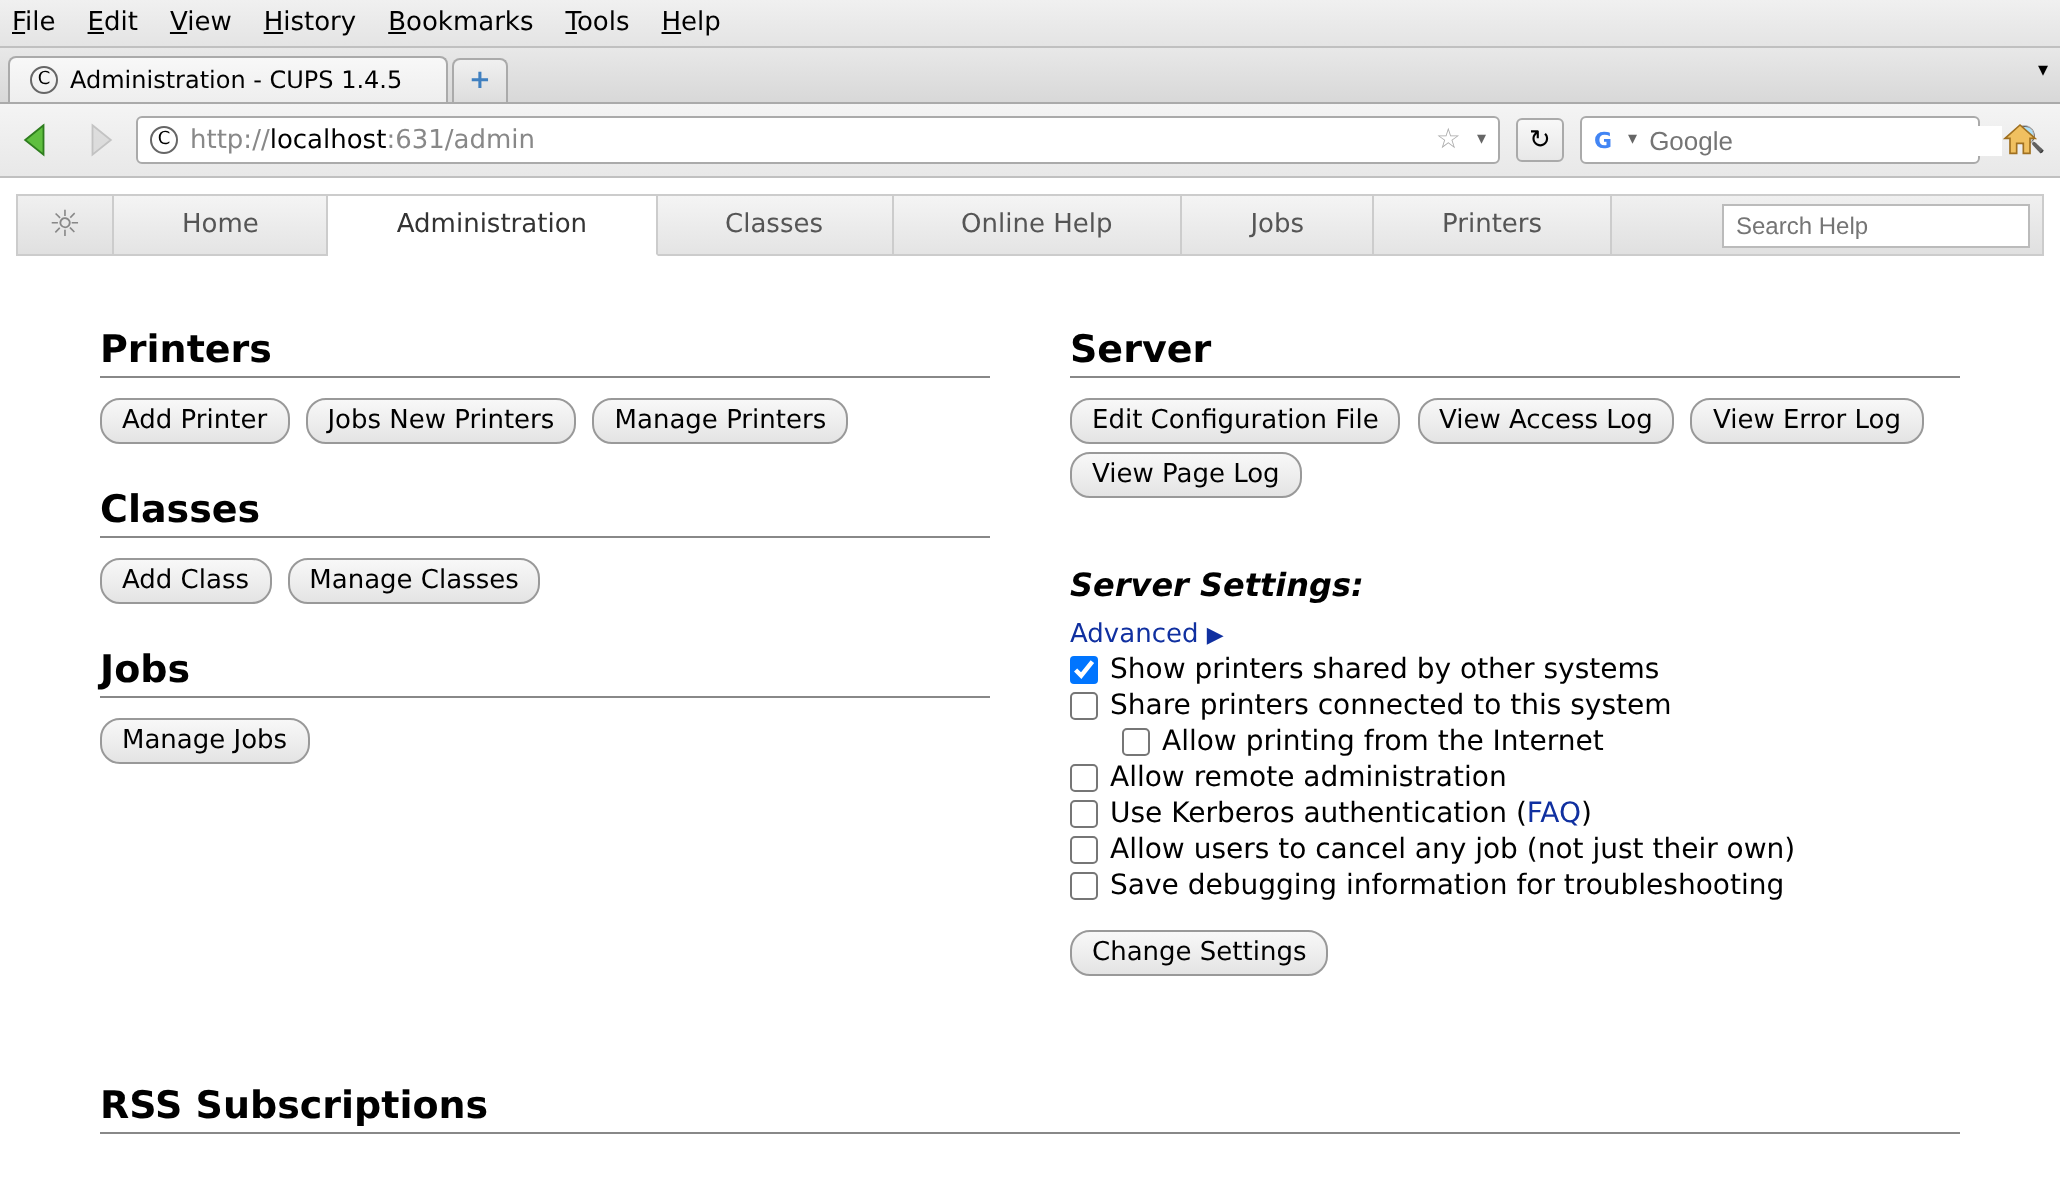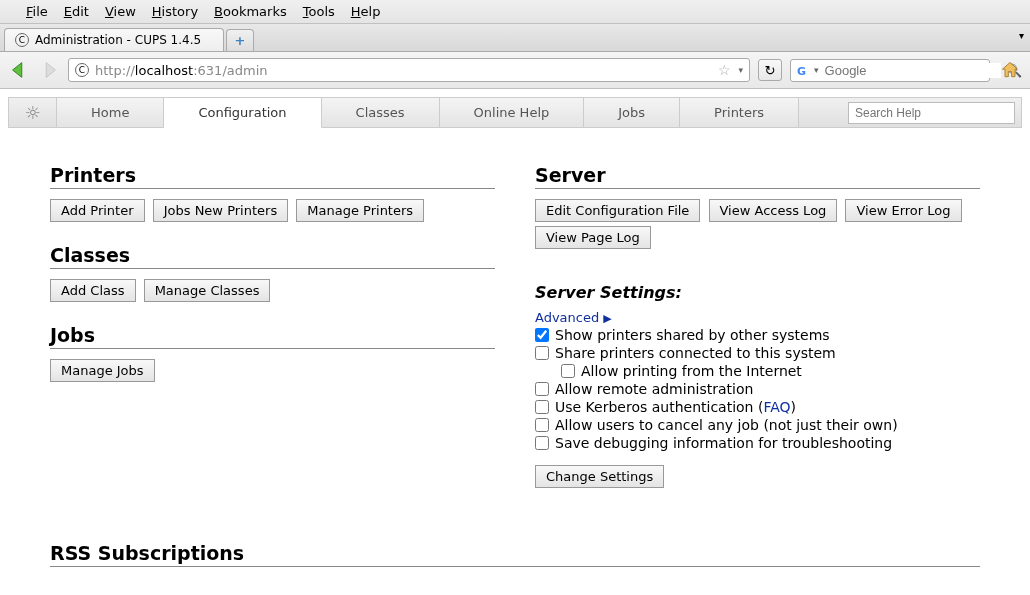--- a/index.html
+++ b/index.html
@@ -1,19 +1,19 @@
 <!DOCTYPE html>
 <html><head>
   <meta charset="utf-8">
   <style>
     * { box-sizing: border-box; margin: 0; padding: 0; }
     body { font-family: "DejaVu Sans", Arial, sans-serif; font-size: 13px; background: #fff; color: #000; }
     
     
-    .menubar { background: linear-gradient(#f0f0f0, #e4e4e4); border-bottom: 1px solid #c0c0c0; padding: 2px 20px; display: flex; gap: 4px; }
+    .menubar { background: linear-gradient(#f0f0f0, #e4e4e4); border-bottom: 1px solid #c0c0c0; padding: 2px 0; display: flex; gap: 4px; }
     .menubar-item { padding: 2px 6px; font-size: 13px; cursor: default; }
     .menubar-item:first-letter { text-decoration: underline; }
     
     .tabbar { background: linear-gradient(#e8e8e8, #d8d8d8); display: flex; align-items: flex-end; padding: 4px 4px 0 4px; border-bottom: 1px solid #aaa; position: relative; }
     .tab { background: linear-gradient(#f8f8f8, #eeeeee); border: 1px solid #aaa; border-bottom: none; border-radius: 4px 4px 0 0; padding: 4px 10px; display: flex; align-items: center; gap: 6px; font-size: 12px; min-width: 220px; }
     .tab-icon { width: 14px; height: 14px; border: 1px solid #666; border-radius: 50%; display: inline-flex; justify-content: center; align-items: center; font-size: 9px; }
     .newtab-btn { background: linear-gradient(#f0f0f0, #ddd); border: 1px solid #aaa; border-bottom: none; border-radius: 4px 4px 0 0; width: 28px; height: 22px; display: flex; justify-content: center; align-items: center; color: #4080c0; font-weight: bold; margin-left: 2px; }
     .tabbar-dropdown { position: absolute; right: 6px; top: 6px; font-size: 10px; }
     
     .toolbar { background: linear-gradient(#f4f4f4, #e8e8e8); border-bottom: 1px solid #c0c0c0; padding: 6px 8px; display: flex; align-items: center; gap: 8px; }
@@ -38,30 +38,30 @@
     .search-go { color: #888; font-size: 13px; }
     
     .home-btn { width: 24px; height: 24px; display: flex; justify-content: center; align-items: center; }
     
     
     .cups-nav { display: flex; background: linear-gradient(#f0f0f0,#e0e0e0); border: 1px solid #ccc; margin: 8px; align-items: stretch; }
     .cups-logo { width: 48px; display: flex; justify-content: center; align-items: center; border-right: 1px solid #ccc; color: #888; font-size: 18px; }
     .cups-nav-item { flex: 0 0 auto; padding: 7px 34px; text-align: center; border-right: 1px solid #ccc; font-size: 13px; color: #555; cursor: pointer; background: linear-gradient(#f4f4f4,#e4e4e4); }
     .cups-nav-item.active { background: #fff; color: #333; border-bottom: 1px solid #fff; margin-bottom: -1px; }
     .cups-search { margin-left: auto; padding: 3px 6px; display: flex; align-items: center; }
-    .cups-search input { border: 1px solid #bbb; padding: 3px 6px; width: 167px; font-size: 12px; color: #888; }
+    .cups-search input { border: 1px solid #bbb; padding: 3px 6px; width: 154px; font-size: 12px; color: #888; }
     
     .page-body { padding: 10px 50px; }
     .two-col { display: flex; gap: 40px; }
     .col { flex: 1; }
     
     .section-h { font-size: 19px; font-weight: bold; margin-top: 18px; margin-bottom: 2px; }
     .section-hr { border: none; border-top: 1px solid #888; margin-bottom: 10px; }
     
-    .btn { background: linear-gradient(#f8f8f8,#e4e4e4); border: 1px solid #999; border-radius: 0; padding: 3px 10px; font-size: 13px; cursor: pointer; margin-right: 4px; margin-bottom: 4px; display: inline-block; }
+    .btn { background: linear-gradient(#f8f8f8,#e4e4e4); border: 1px solid #999; border-radius: 10px; padding: 3px 10px; font-size: 13px; cursor: pointer; margin-right: 4px; margin-bottom: 4px; display: inline-block; }
     
     .subhead { font-weight: bold; margin: 30px 0 8px 0; font-size: 16px; font-style: italic; }
     .link { color: #1030a0; cursor: pointer; text-align: right; }
     .adv-arrow { color: #1030a0; font-size: 11px; }
     
     .setting-row { display: flex; align-items: center; gap: 6px; margin: 2px 0; font-size: 14px; }
     .setting-row.indent { margin-left: 26px; }
     .cb { width: 14px; height: 14px; }
     
     .rss-section { margin-top: 50px; }
@@ -125,21 +125,21 @@
   <div class="home-btn">
     <svg width="20" height="20" viewBox="0 0 24 24">
       <path d="M3 11 L12 3 L21 11 L18 11 L18 20 L14 20 L14 14 L10 14 L10 20 L6 20 L6 11 Z" fill="#f0c060" stroke="#a07020" stroke-width="1"></path>
     </svg>
   </div>
 </div>
 
 <div class="cups-nav">
   <div class="cups-logo">☼</div>
   <div class="cups-nav-item">Home</div>
-  <div class="cups-nav-item active">Configuration</div>
+  <div class="cups-nav-item active">Administration</div>
   <div class="cups-nav-item">Classes</div>
   <div class="cups-nav-item">Online Help</div>
   <div class="cups-nav-item">Jobs</div>
   <div class="cups-nav-item">Printers</div>
   <div class="cups-search">
     <input placeholder="Search Help" style="">
   </div>
 </div>
 
 <div class="page-body">

